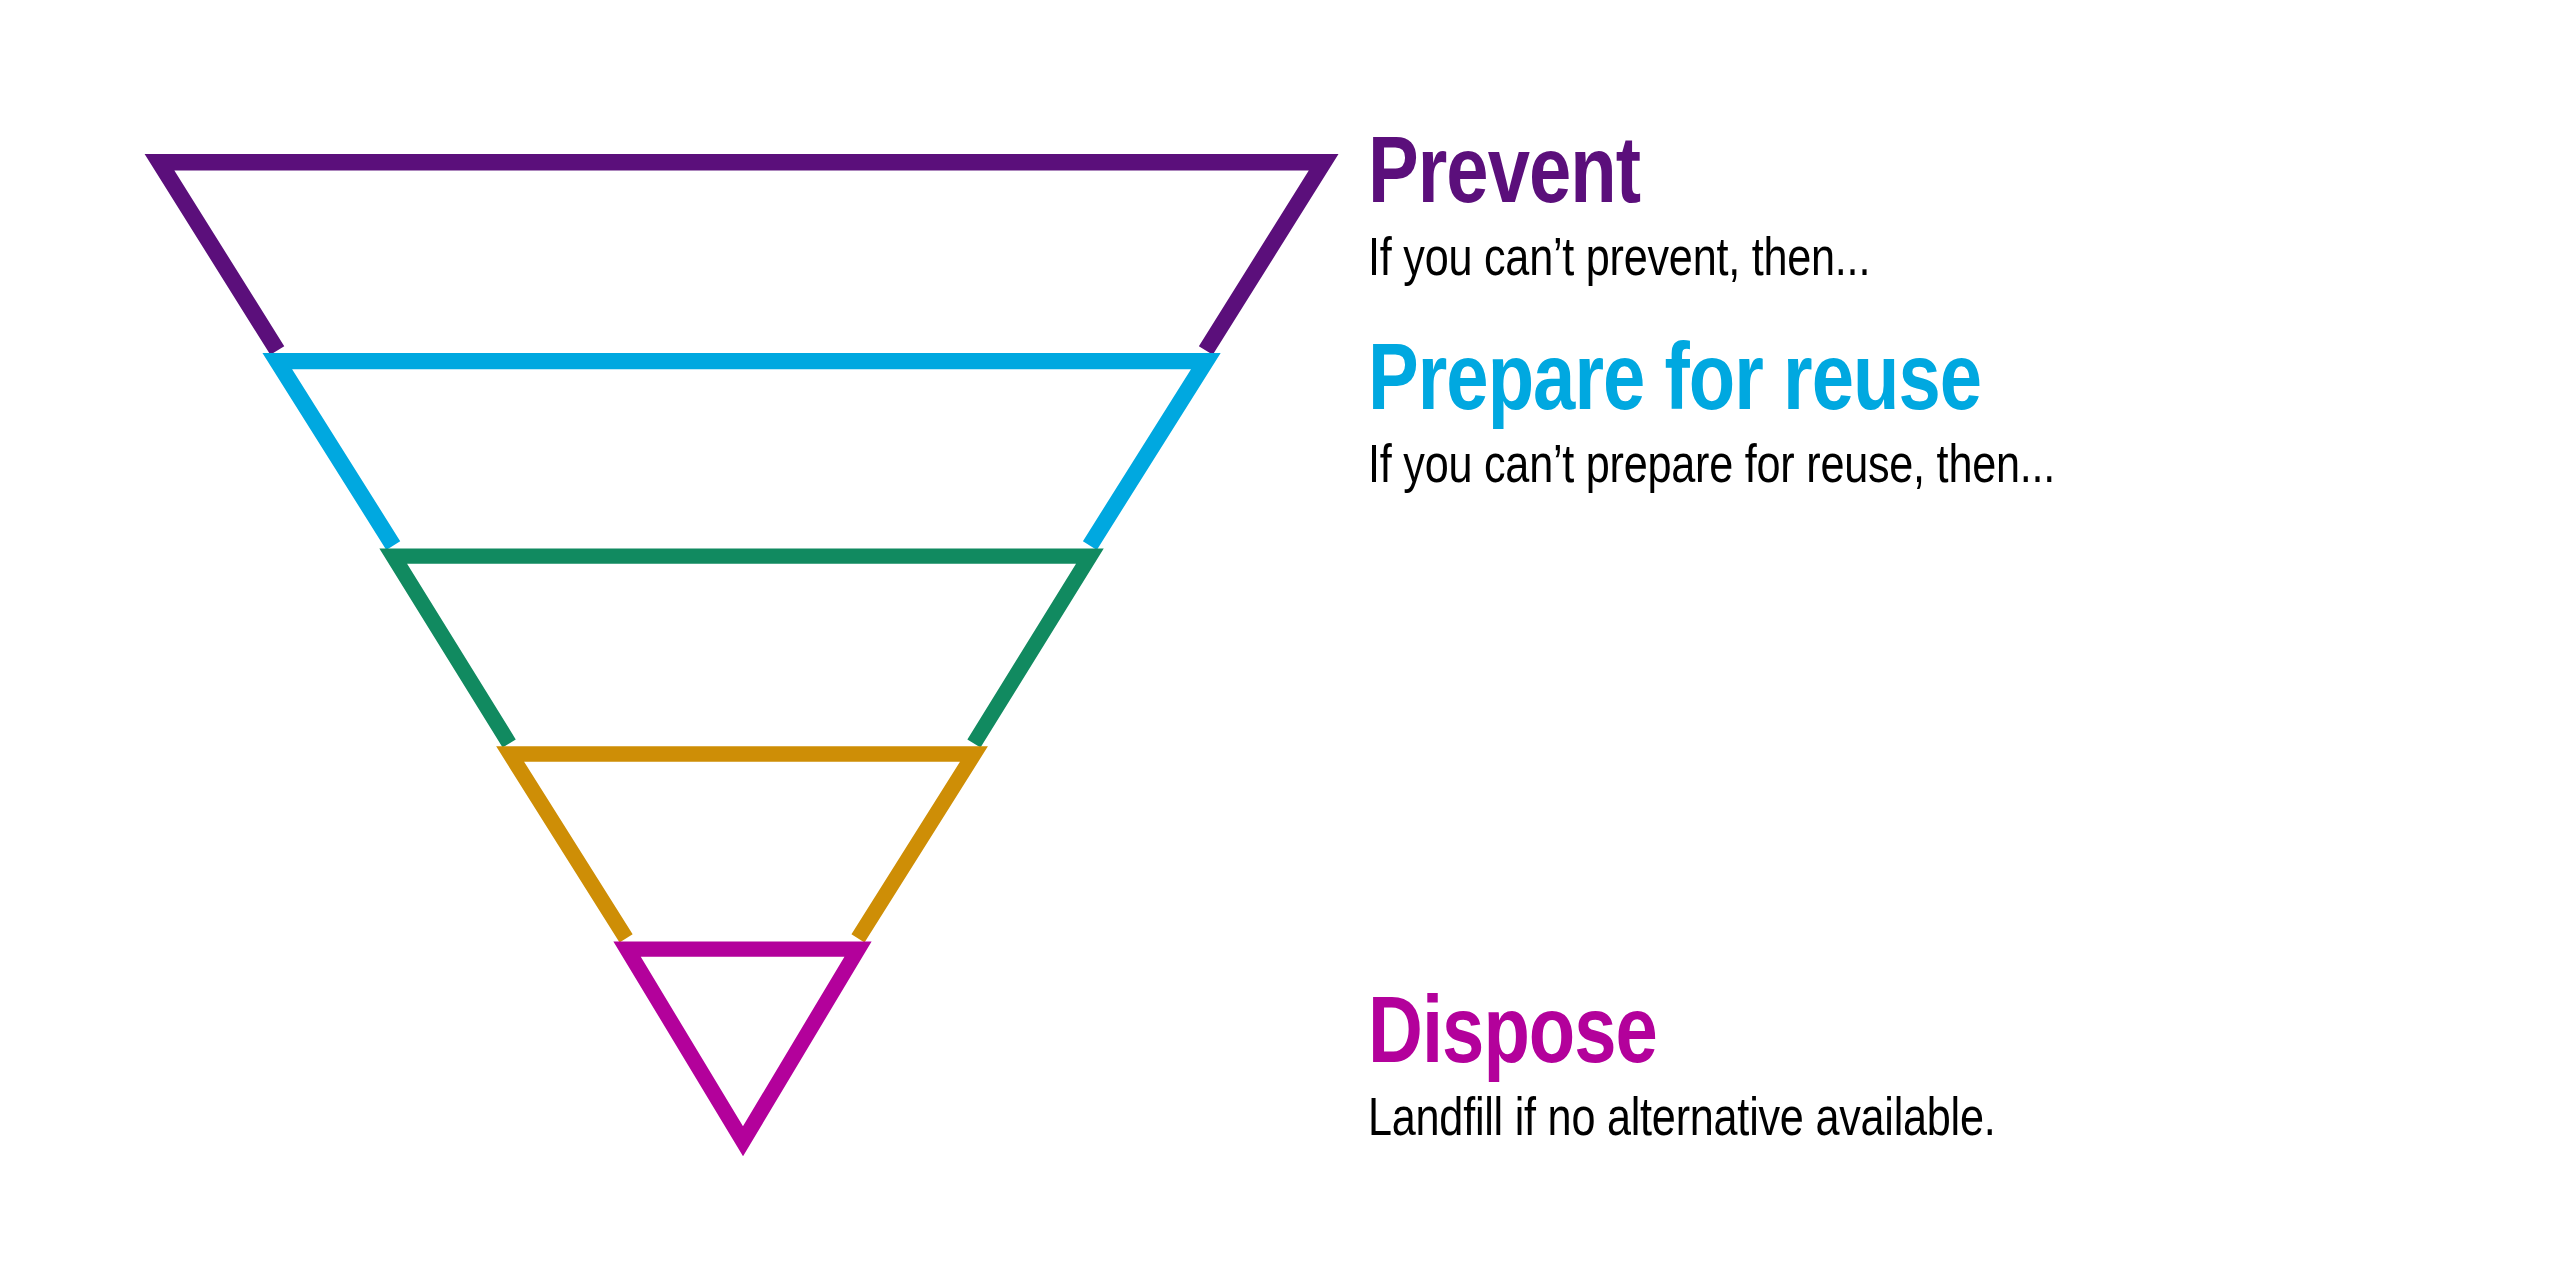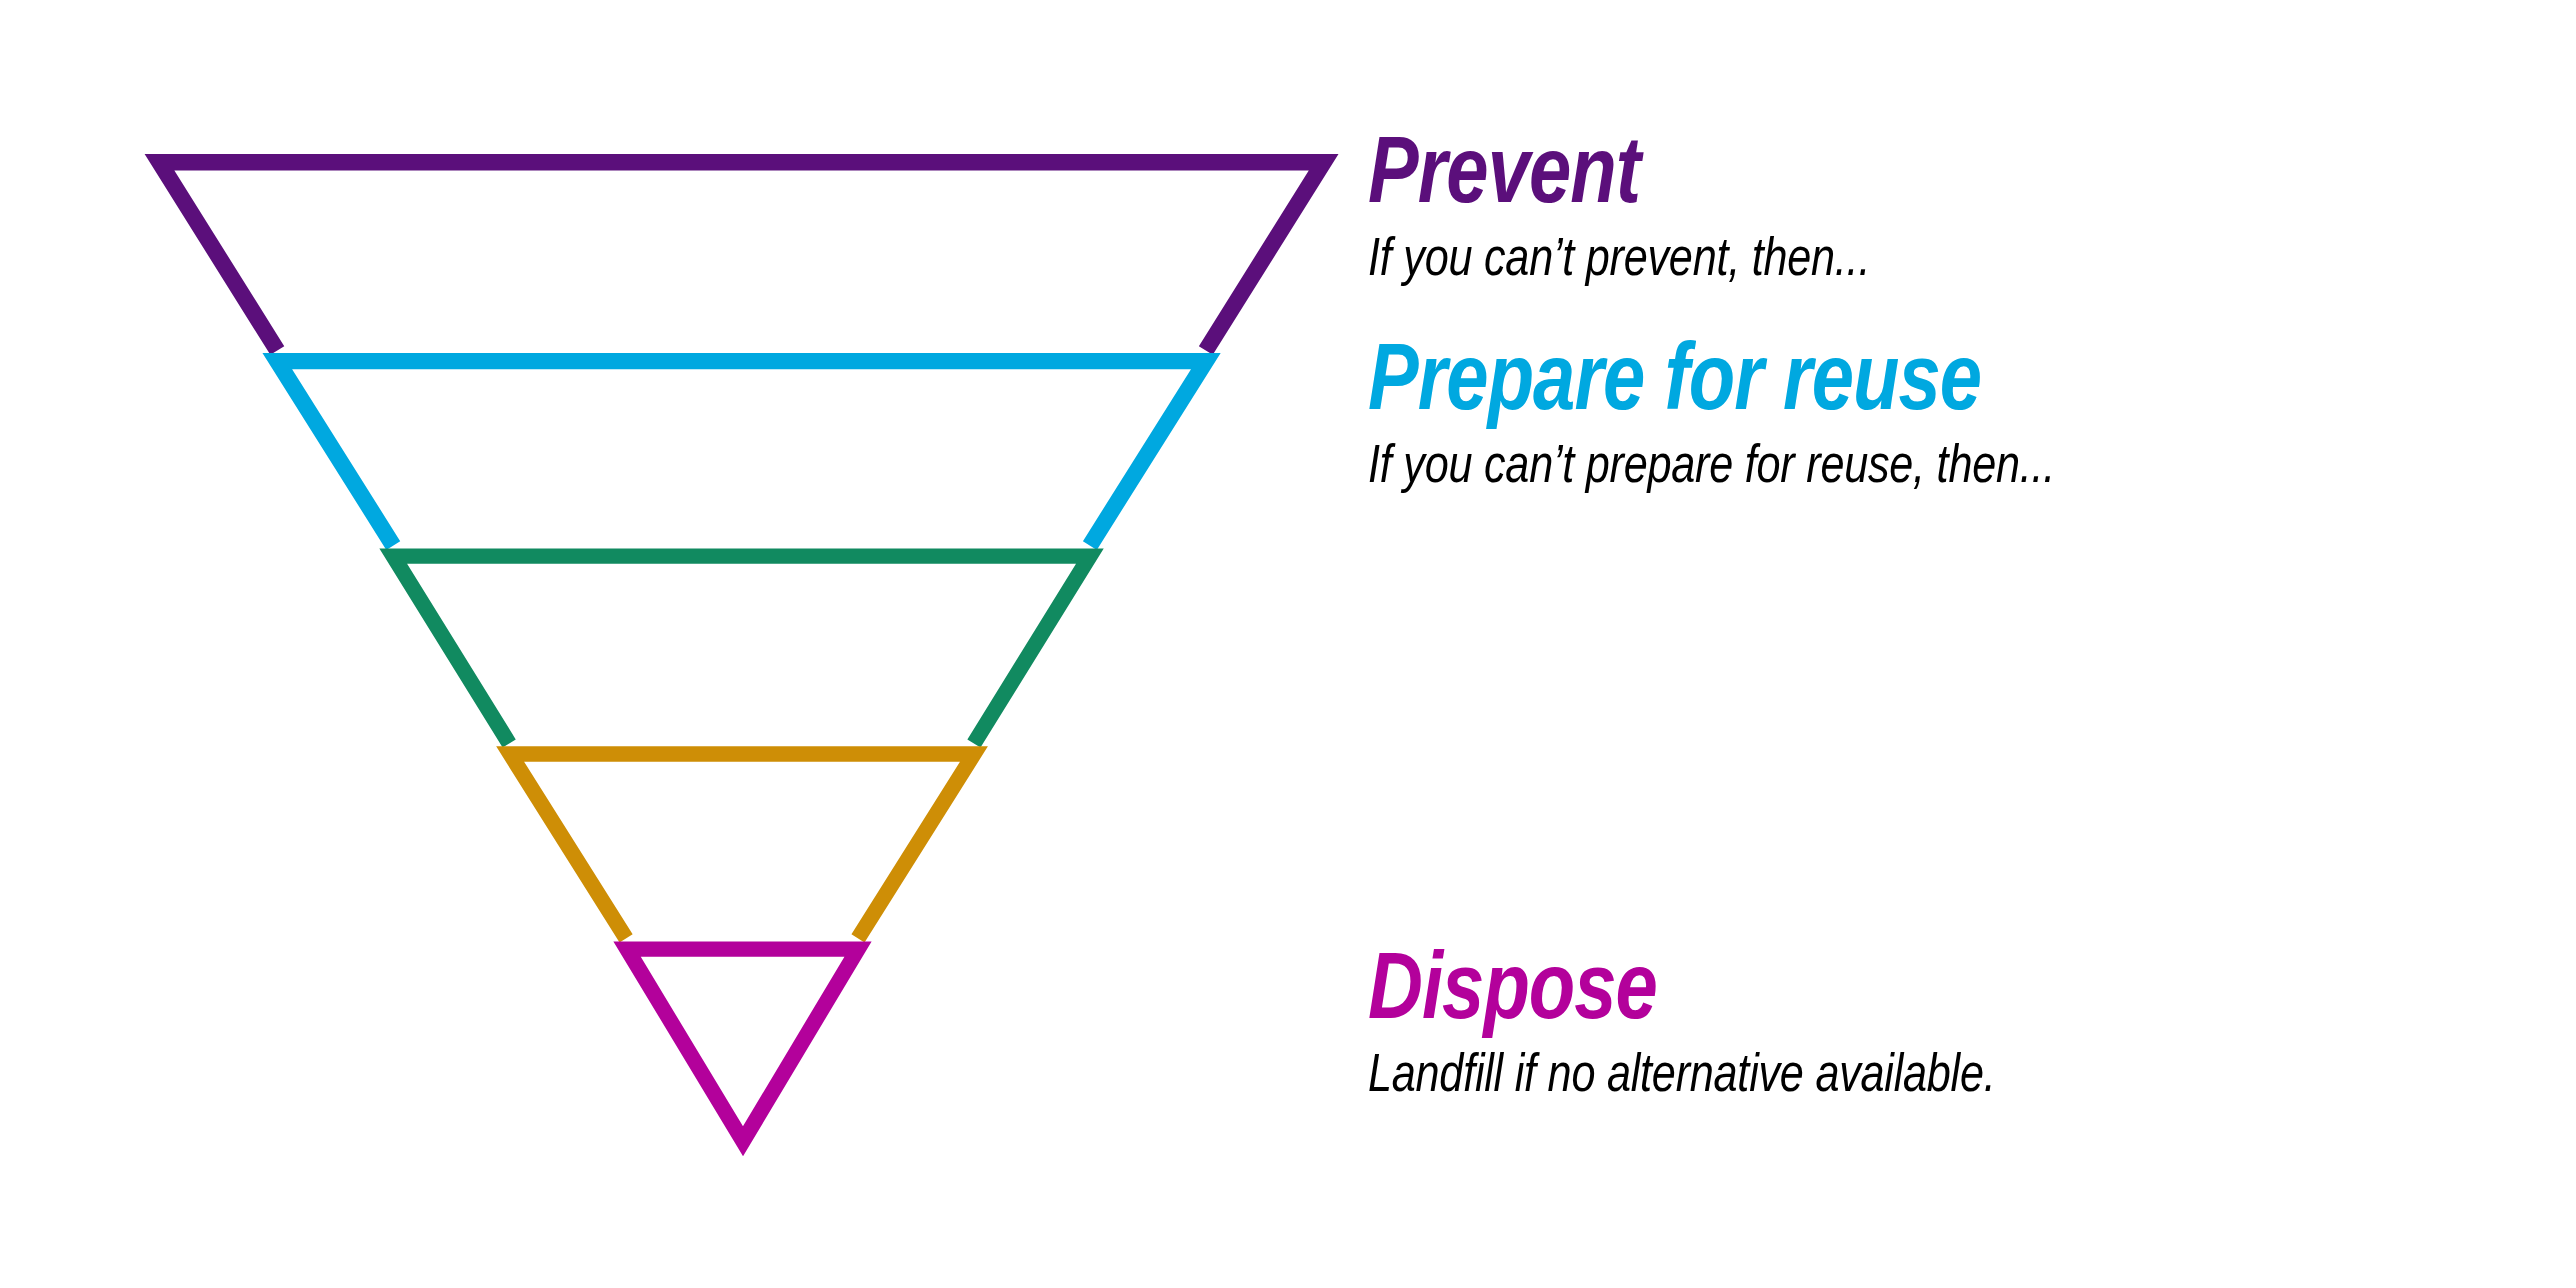--- a/index.html
+++ b/index.html
@@ -31,21 +31,20 @@
     position: absolute;
     left: 1368px;
     top: 0;
     width: 1208px;
     height: 1288px;
   }
   .level-block {
     position: absolute;
     left: 0;
     width: 1208px;
-    font-style: italic;
   }
   .level-title {
     font-family: "Liberation Sans", sans-serif;
     font-weight: 700;
     font-stretch: condensed;
     transform: scaleX(0.80);
     transform-origin: left center;
     white-space: nowrap;
     letter-spacing: -1.2px;
     line-height: 0.96;
@@ -75,21 +74,21 @@
   #block-prepare .level-sub   { font-size: 54px; margin-top: 13.5px; }
 
   #block-recycle        { top: 539px; }
   #block-recycle .level-title { font-size: 95px; }
   #block-recycle .level-sub   { font-size: 54px; margin-top: 13.5px; }
 
   #block-recover        { top: 737px; }
   #block-recover .level-title { font-size: 95px; }
   #block-recover .level-sub   { font-size: 54px; margin-top: 13.5px; }
 
-  #block-dispose        { top: 940px; }
+  #block-dispose        { top: 984px; }
   #block-dispose .level-title { font-size: 95px; }
   #block-dispose .level-sub   { font-size: 54px; margin-top: 13.5px; }
 </style>
 </head>
 <body>
 
 <div id="root">
 
   <svg id="funnel-svg" viewBox="0 0 1420 1334" preserveAspectRatio="none">
 

